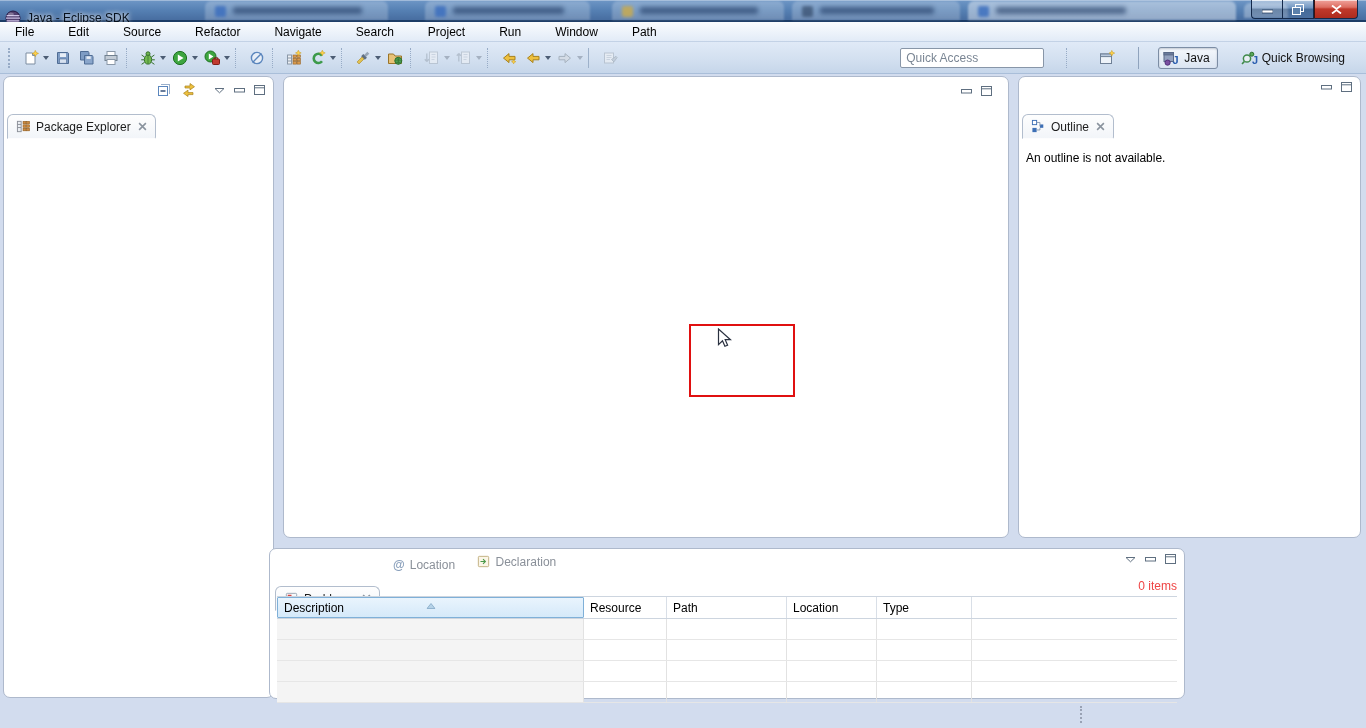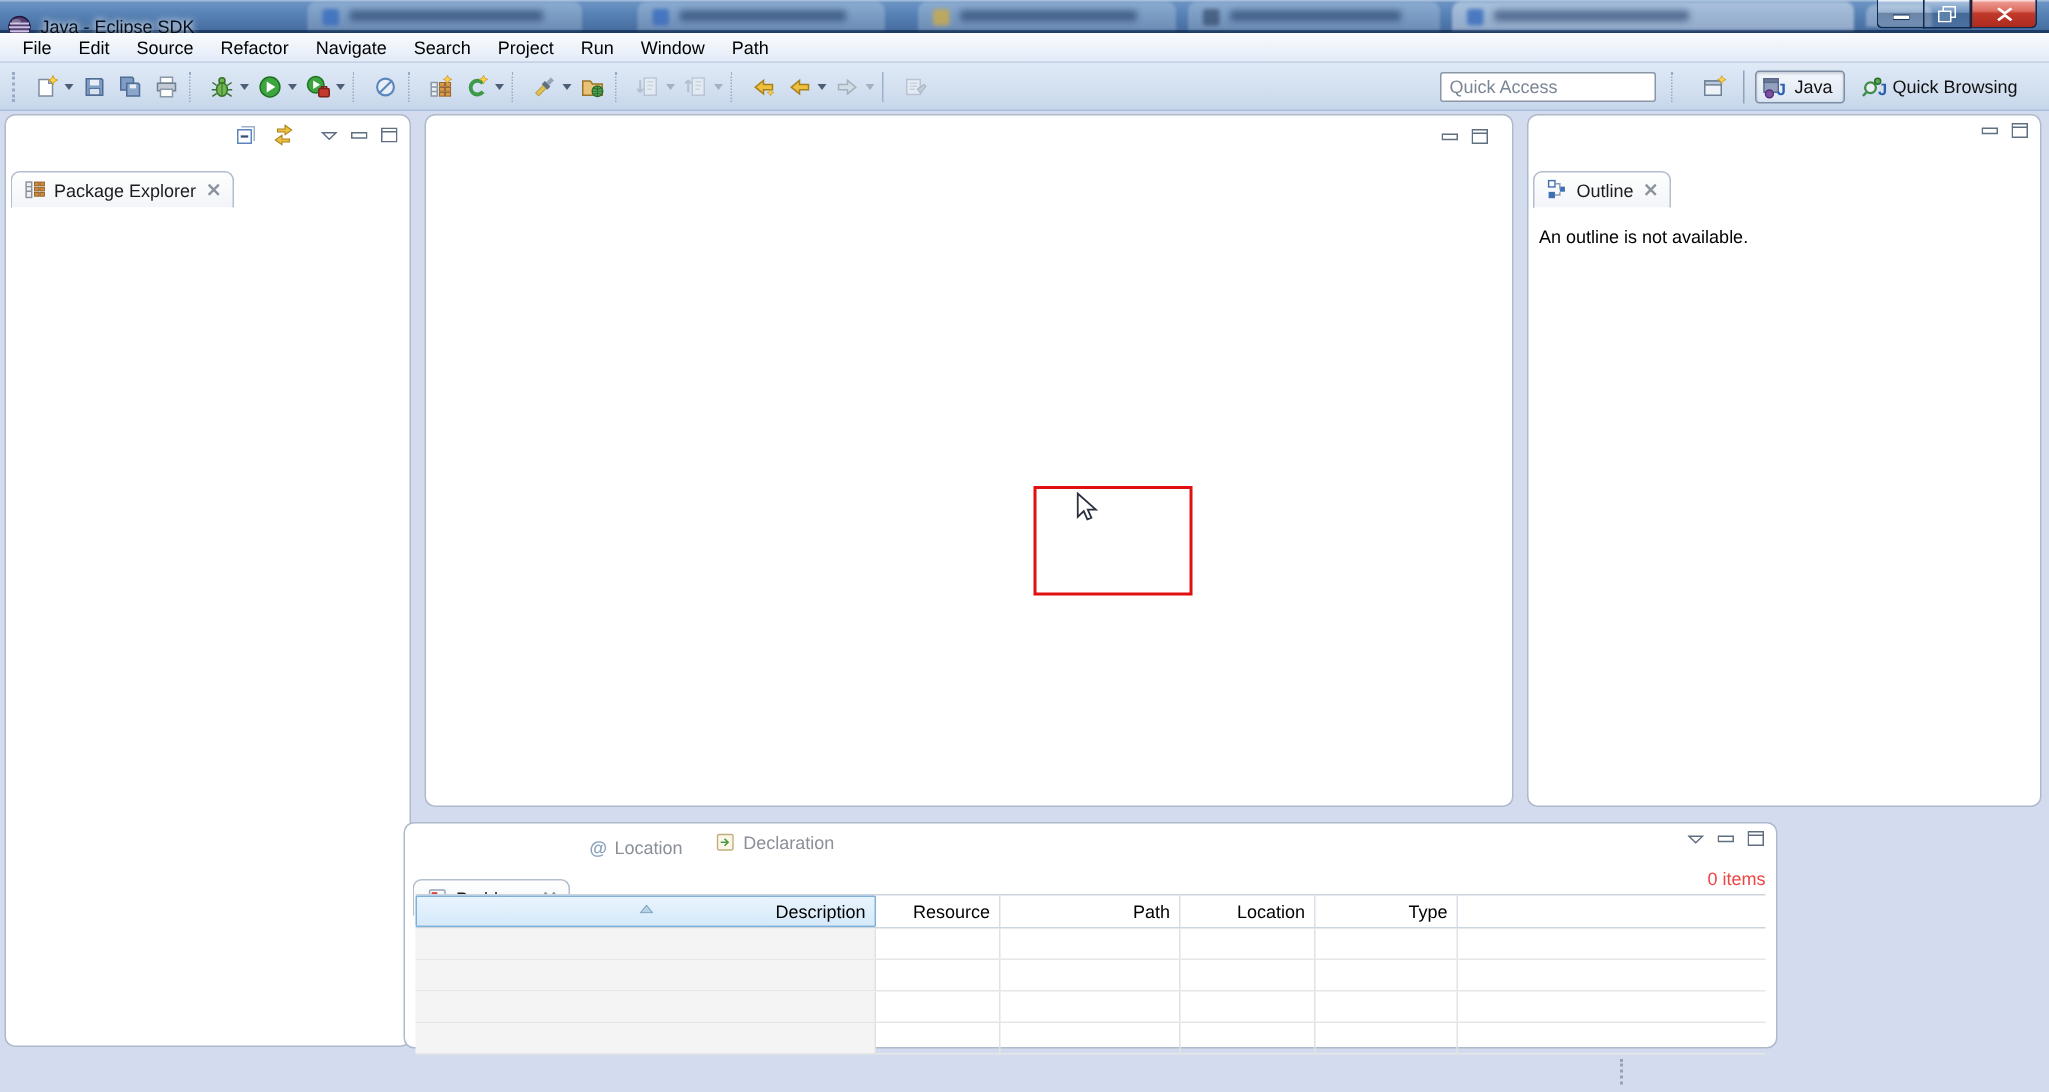--- a/index.html
+++ b/index.html
@@ -28,35 +28,35 @@
     box-shadow:inset 0 1px 0 rgba(255,255,255,.6);}
   .winbtn.min{width:30px;border-radius:0 0 0 4px;border-right:none;}
   .winbtn.restore{width:30px;}
   .winbtn.close{width:42px;border-radius:0 0 4px 0;border-left-color:#3e1410;
     background:linear-gradient(180deg,#f0a29b 0%,#dd6e62 40%,#c0392b 50%,#ad2b1e 100%);}
 
   
   .menubar{position:absolute;left:0;top:22px;width:100%;height:20px;
     background:linear-gradient(180deg,#fafcfe,#e2ebf7);
     border-bottom:1px solid #c3d2e6;display:flex;align-items:center;
-    padding-left:6px;box-sizing:border-box;font-size:12px;color:#000;}
+    padding-left:6px;box-sizing:border-box;font-size:12px;color:#000;gap:16px;}
   .menuitem{padding:2px 9px;cursor:default;}
 
   
   .toolbar{position:absolute;left:0;top:42px;width:100%;height:32px;
     background:linear-gradient(180deg,#e0eaf7 0%,#d3e0f0 55%,#c6d6ea 100%);
     border-bottom:1px solid #a9bed9;display:flex;align-items:center;
     padding:0 8px;box-sizing:border-box;}
   .grip{width:4px;height:20px;border-left:2px dotted #97abc6;margin-right:5px;}
   .tsep{width:6px;height:20px;border-left:1px dotted #97abc6;margin:0 3px;}
   .tbtn{width:24px;height:24px;display:flex;align-items:center;justify-content:center;border-radius:3px;}
   .tbtn svg{display:block;}
   .dd{width:0;height:0;border:3px solid transparent;border-top:4px solid #4c5d74;margin:4px 2px 0 0;}
   .dd.dis{border-top-color:#a5b1c1;}
-  .qa-cluster{margin-left:auto;display:flex;align-items:center;gap:7px;padding-right:6px;}
+  .qa-cluster{margin-left:auto;display:flex;align-items:center;gap:19px;padding-right:6px;}
   .qa-input{width:132px;height:18px;border:1px solid #8896a8;border-radius:2px;
     font-family:"Liberation Sans",sans-serif;font-size:12px;padding:0 5px;color:#333;background:#fff;}
   .qa-input::placeholder{color:#7a8694;}
   .vsep-solid{width:1px;height:22px;background:#8fa3bd;}
   .persp-btn{display:flex;align-items:center;gap:4px;font-size:12px;color:#111;
     padding:2px 7px 2px 4px;border-radius:3px;}
   .persp-btn.pressed{border:1px solid #7c8da4;
     background:linear-gradient(180deg,#f5f8fc,#dbe5f2);
     box-shadow:inset 0 1px 2px rgba(40,60,90,.25);}
 
@@ -80,21 +80,21 @@
 
   
   .red-rect{position:absolute;left:405px;top:247px;width:102px;height:69px;border:2px solid #e01010;}
   .cursor{position:absolute;left:433px;top:251px;}
 
   
   .items-line{padding:4px 7px 3px;font-size:12px;color:#ef4444;text-align:right;}
   .ptable{position:absolute;left:7px;right:7px;top:47px;}
   .thead{display:flex;height:21px;border-top:1px solid #cdd5df;border-bottom:1px solid #cdd5df;background:#fff;}
   .th{display:flex;align-items:center;padding:0 6px;font-size:12px;color:#000;
-    border-right:1px solid #d9dfe7;box-sizing:border-box;position:relative;justify-content:flex-end;}
+    border-right:1px solid #d9dfe7;box-sizing:border-box;position:relative;}
   .th.sorted{background:linear-gradient(180deg,#e9f4fd,#d5e9f9);border:1px solid #7fb0d8;border-radius:1px;}
   .sortmark{position:absolute;top:0;left:50%;transform:translateX(-50%);}
   .trow{display:flex;height:20px;border-bottom:1px solid #e6e6e6;}
   .tc{border-right:1px solid #e2e2e2;box-sizing:border-box;height:100%;}
   .tc.shade{background:#f4f4f4;}
   .c0{width:307px;}.c1{width:83px;}.c2{width:120px;}.c3{width:90px;}.c4{width:95px;}.c5{flex:1;border-right:none;}
 
   
   .status-grip{position:absolute;left:1080px;top:706px;width:3px;height:17px;border-left:2px dotted #99a2b4;}
 </style>

